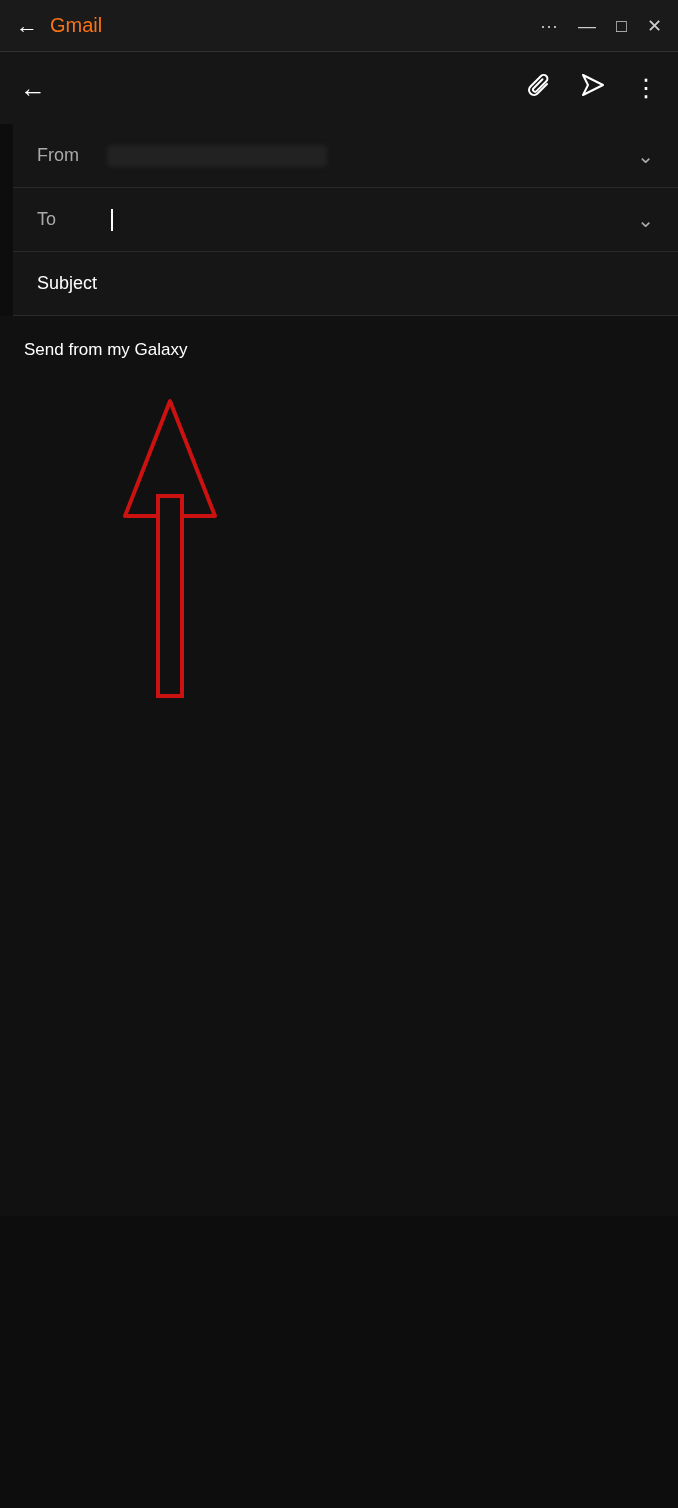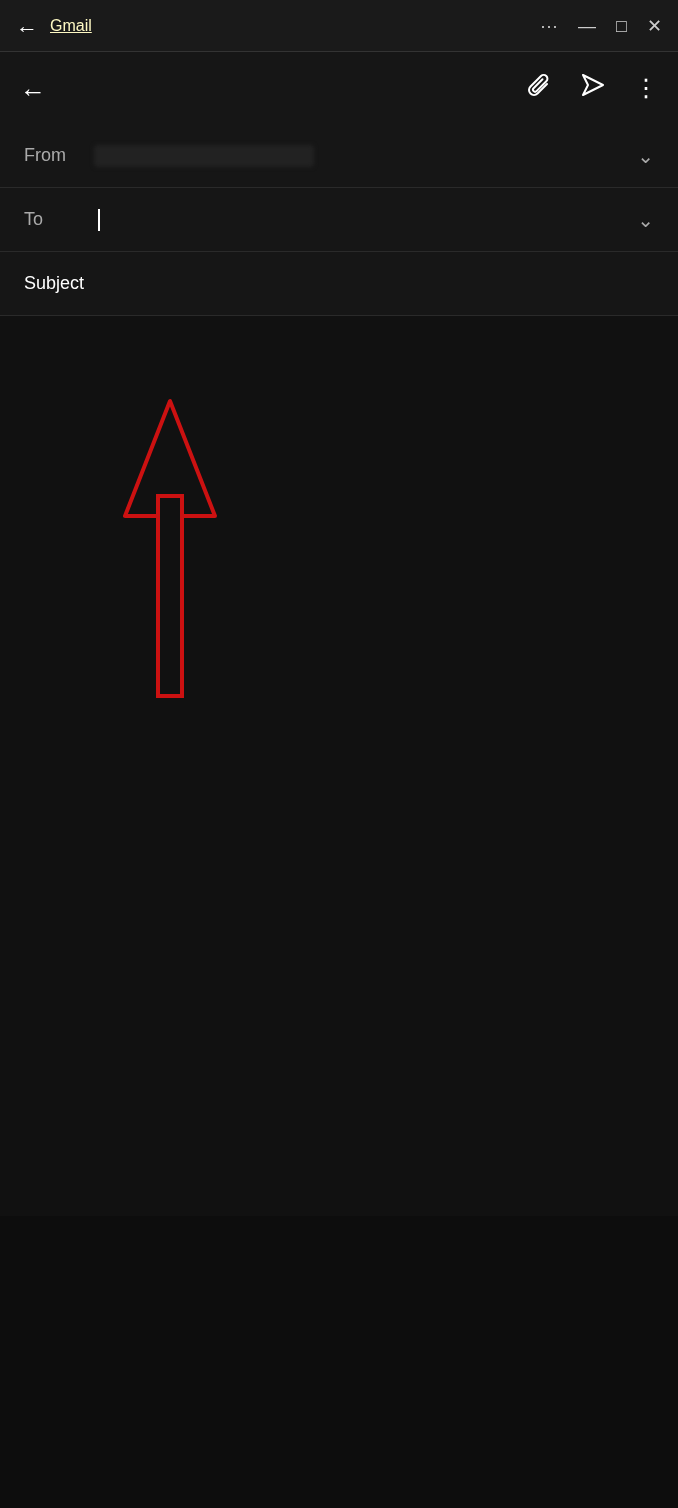--- a/index.html
+++ b/index.html
@@ -30,24 +30,23 @@
     .title-bar-back {
       font-size: 22px;
       color: #ffffff;
       cursor: pointer;
       margin-right: 12px;
       line-height: 1;
     }
 
     .title-bar-title {
       flex: 1;
-      font-size: 16px;
-      color: #fef9c3;
+      font-size: 20px;
+      color: #f97316;
       font-weight: 400;
-      text-decoration: underline;
     }
 
     .title-bar-controls {
       display: flex;
       gap: 20px;
       align-items: center;
     }
 
     .title-bar-btn {
       font-size: 18px;
@@ -92,20 +91,21 @@
     }
 
     
     .field-row {
       display: flex;
       align-items: center;
       padding: 0 24px;
       min-height: 64px;
       border-bottom: 1px solid #2a2a2a;
       background: #161616;
+      margin-left: 13px;
     }
 
     .field-label {
       font-size: 18px;
       color: #aaaaaa;
       width: 70px;
       flex-shrink: 0;
     }
 
     .field-value {
@@ -231,20 +231,21 @@
     <span class="cursor-blink"></span>
   </div>
   <span class="chevron-down">⌄</span>
 </div>
 
 <div class="field-row">
   <span class="subject-placeholder">Subject</span>
 </div>
 
 <div class="compose-body">
+  <div class="signature-text">Send from my Galaxy</div>
 
   <div class="red-arrow-container">
     <svg class="red-arrow-svg" viewBox="0 0 100 330" fill="none" xmlns="http://www.w3.org/2000/svg">
 
       <rect x="38" y="100" width="24" height="200" fill="none" stroke="#cc1111" stroke-width="4"></rect>
 
       <polygon points="50,5 5,120 38,120 38,100 62,100 62,120 95,120" fill="none" stroke="#cc1111" stroke-width="4" stroke-linejoin="round"></polygon>
     </svg>
   </div>
 </div>

